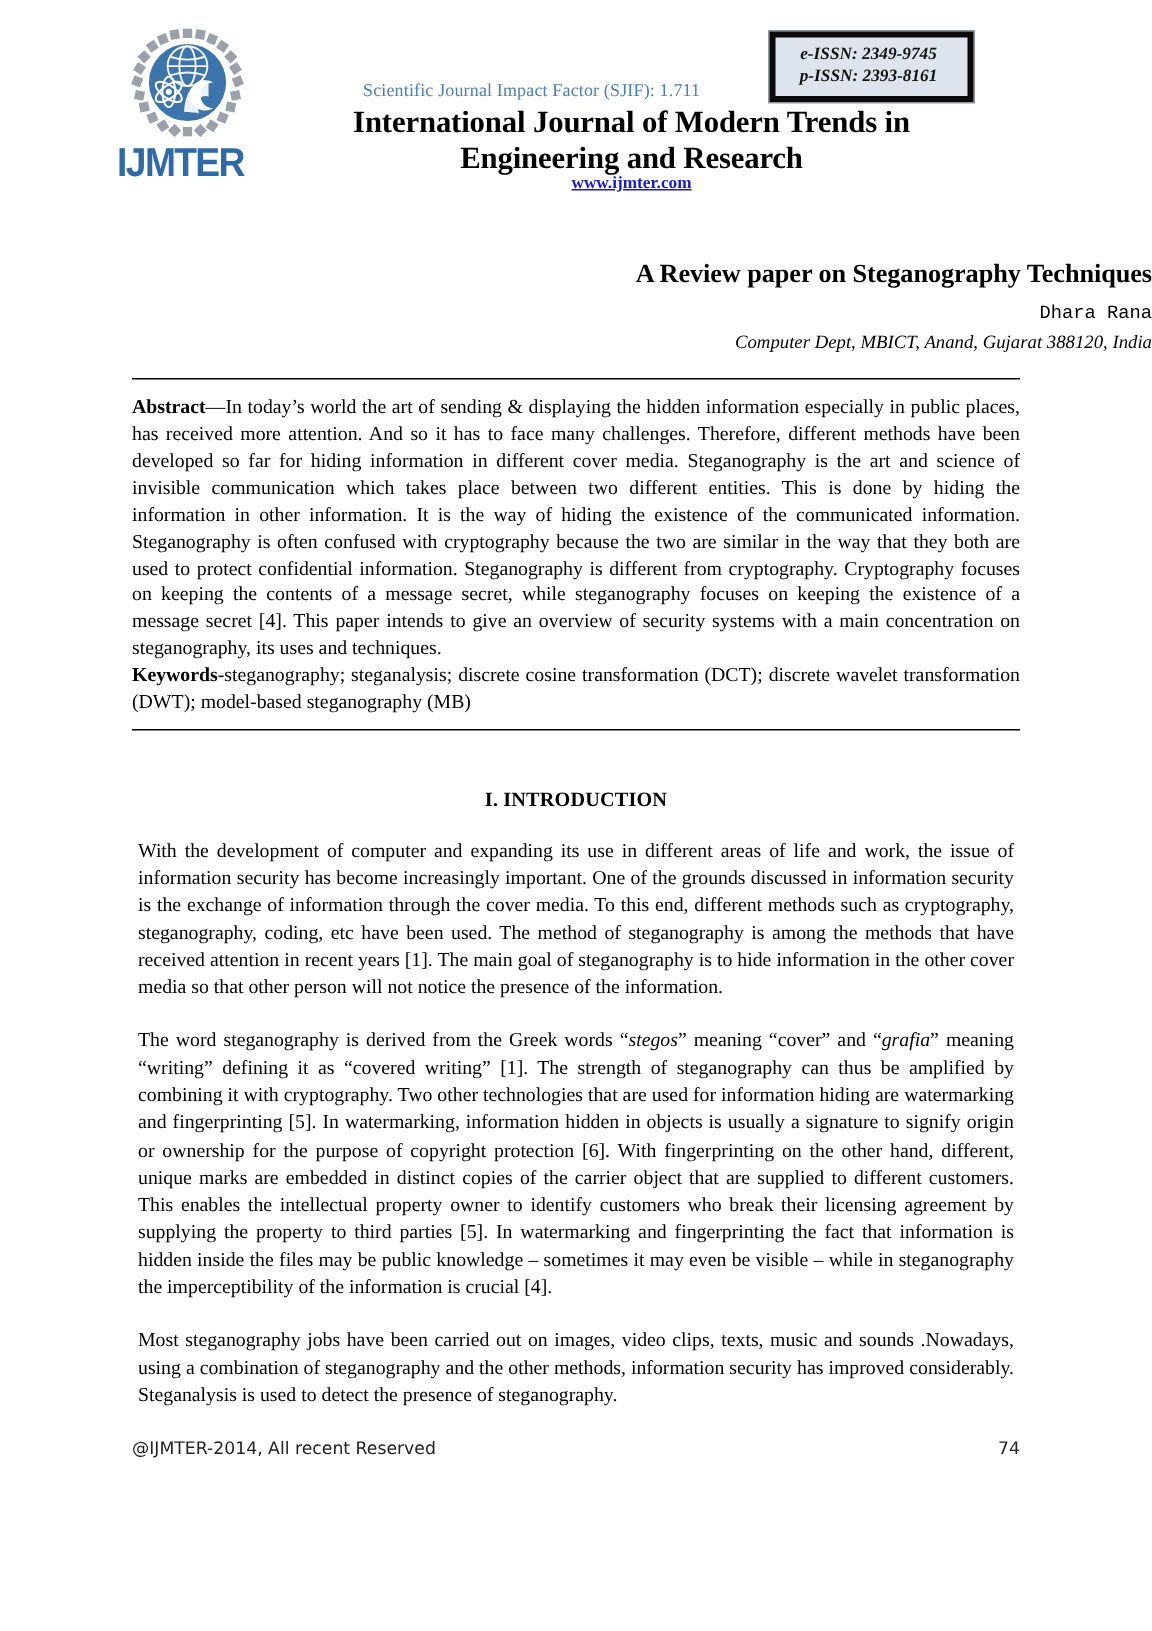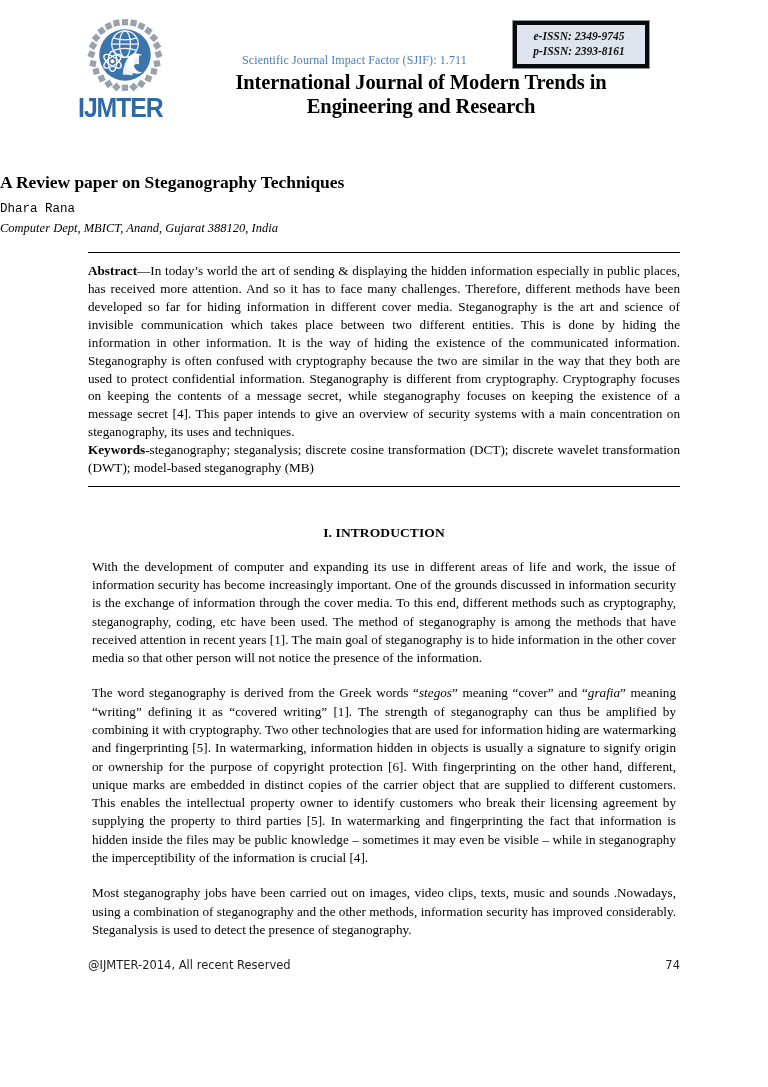--- a/index.html
+++ b/index.html
@@ -102,21 +102,21 @@
     text-align: center;
     font-size: 11.5px;
     font-weight: 700;
     color: #1a1ad6;
     text-decoration: underline;
   }
 
   
   .paper-head {
     margin-top: 24px;
-    text-align: left;
+    text-align: right;
   }
   .paper-title {
     font-size: 17.5px;
     font-weight: 700;
     letter-spacing: -0.05px;
     line-height: 1.2;
   }
   .paper-author {
     margin-top: 9px;
     font-size: 12.5px;
@@ -253,20 +253,21 @@
     </div>
 
     <div class="sjif">Scientific Journal Impact Factor (SJIF): 1.711</div>
 
     <div class="issn-box">
       <div class="issn-line">e-ISSN: 2349-9745</div>
       <div class="issn-line">p-ISSN: 2393-8161</div>
     </div>
 
     <div class="journal-title">International Journal of Modern Trends in Engineering and Research</div>
+    <a class="journal-url" href="#">www.ijmter.com</a>
   </div>
 
   <div class="paper-head">
     <div class="paper-title">A Review paper on Steganography Techniques</div>
     <div class="paper-author">Dhara Rana</div>
     <div class="paper-affil">Computer Dept, MBICT, Anand, Gujarat 388120, India</div>
   </div>
 
   <div class="content">
 

